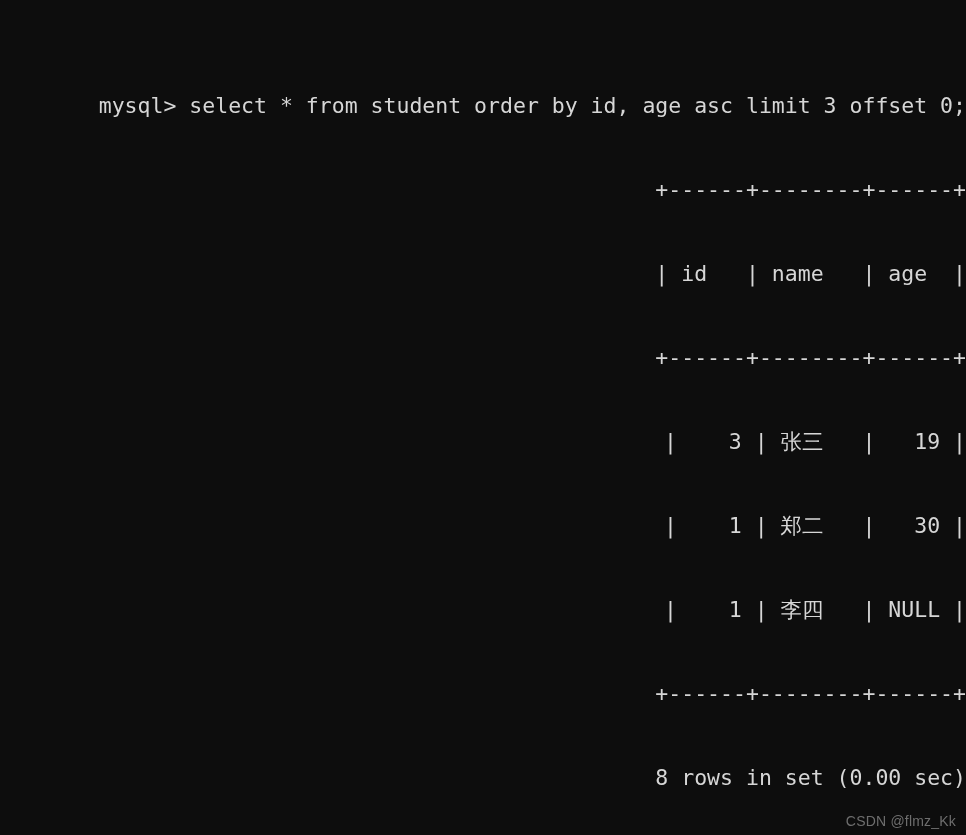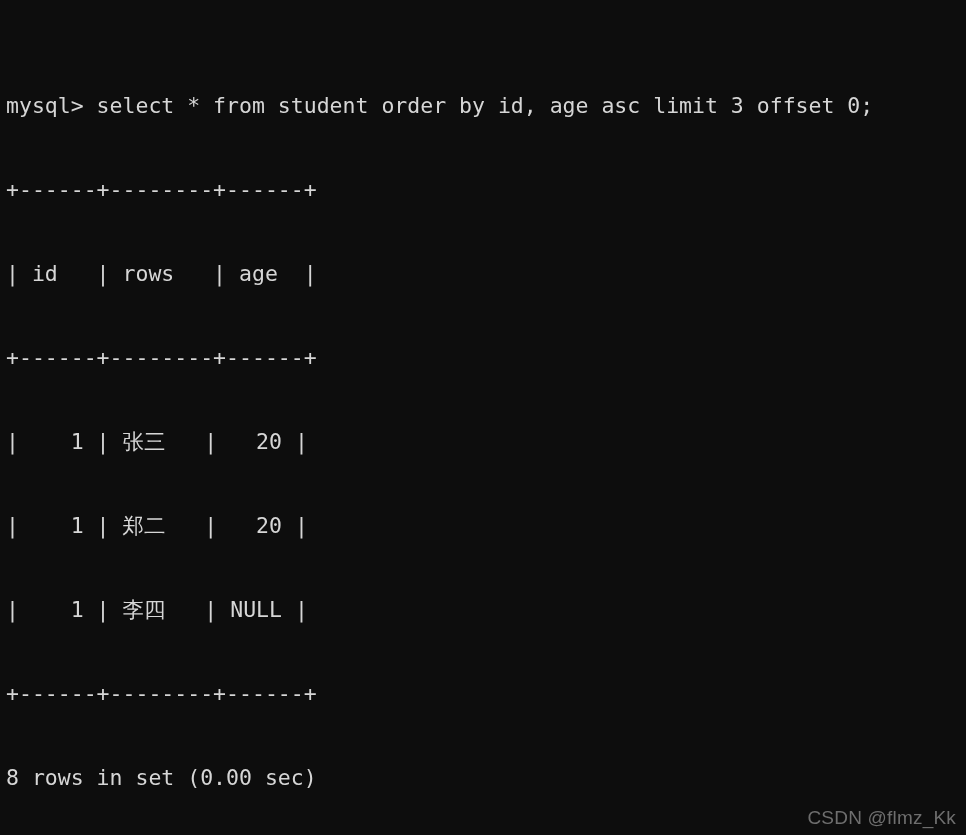--- a/index.html
+++ b/index.html
@@ -27,43 +27,44 @@
     line-height: 28px;
     padding: 8px 0 0 6px;
     box-sizing: border-box;
     white-space: pre;
     letter-spacing: 0px;
   }
   .line {
     white-space: pre;
     height: 28px;
     font-variant-ligatures: none;
+    text-align: right;
   }
   #watermark {
     position: absolute;
     right: 10px;
     bottom: 6px;
     color: #6e6e6e;
     font-family: "Liberation Sans", sans-serif;
-    font-size: 19px;
+    font-size: 14px;
     letter-spacing: 0.2px;
     white-space: pre;
   }
 </style>
 </head>
 <body>
 
 <div id="terminal">
 
   <div class="line">mysql&gt; select * from student order by id, age asc limit 3 offset 0;</div>
   <div class="line">+------+--------+------+</div>
-  <div class="line">| id   | rows   | age  |</div>
+  <div class="line">| id   | name   | age  |</div>
   <div class="line">+------+--------+------+</div>
-  <div class="line">|    1 | 张三   |   20 |</div>
-  <div class="line">|    1 | 郑二   |   20 |</div>
+  <div class="line">|    3 | 张三   |   19 |</div>
+  <div class="line">|    1 | 郑二   |   30 |</div>
   <div class="line">|    1 | 李四   | NULL |</div>
   <div class="line">+------+--------+------+</div>
   <div class="line">8 rows in set (0.00 sec)</div>
   
 
   
   
   
   
   

